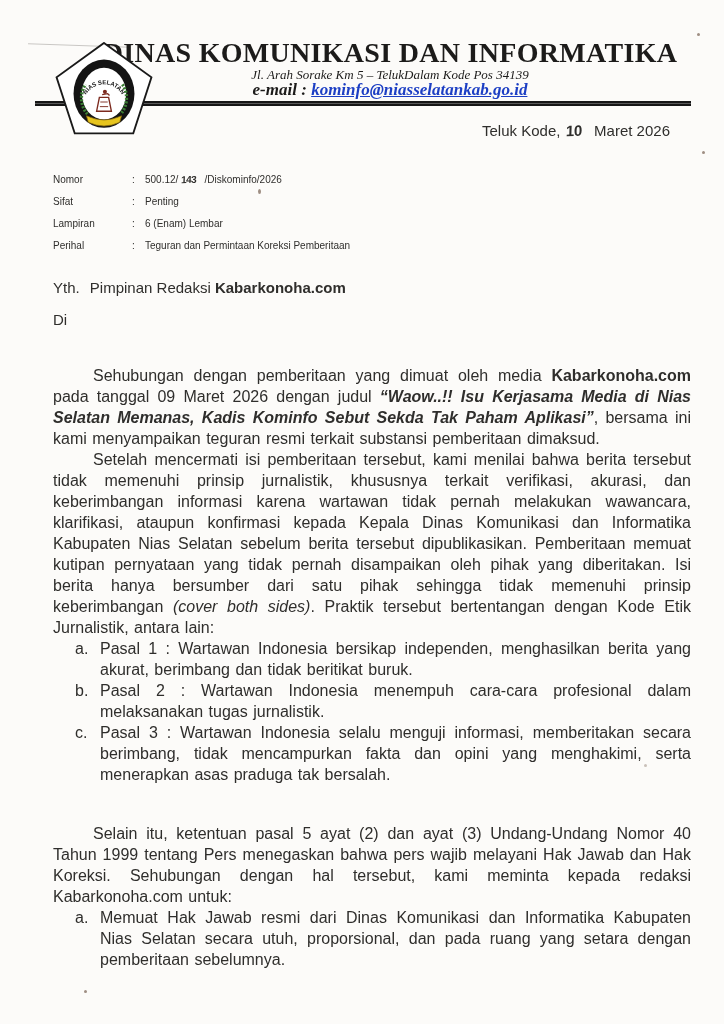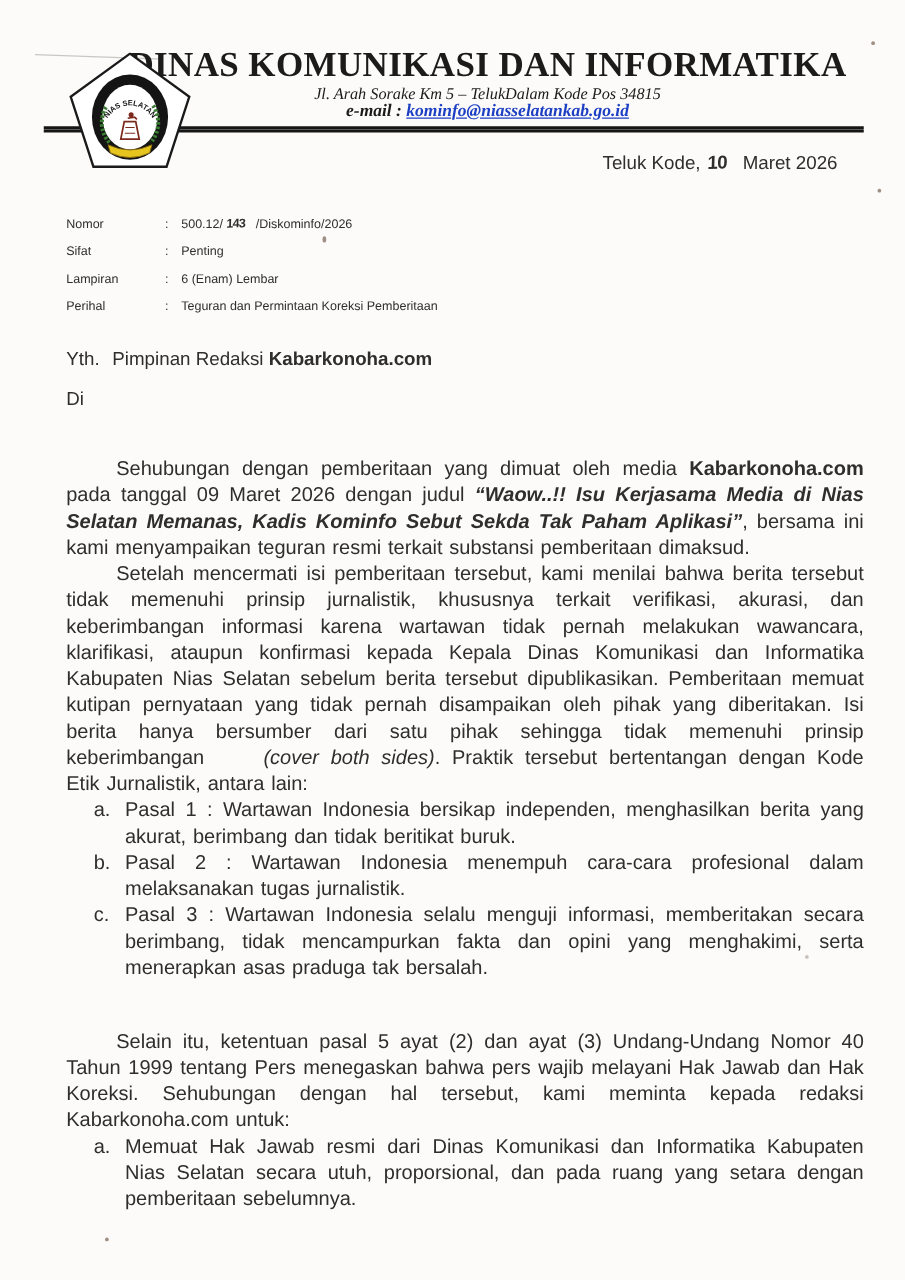--- a/index.html
+++ b/index.html
@@ -9,41 +9,41 @@
     font-family:"Liberation Sans", sans-serif;
   }
   
   .header{position:relative;padding-top:38px;}
   .logo{position:absolute;left:48px;top:42px;width:112px;height:96px;}
   .head-text{margin-left:96px;margin-right:40px;text-align:center;
     font-family:"Liberation Serif", serif;color:#1c1b1a;}
   .gov{font-size:25px;line-height:26px;letter-spacing:.5px;}
   .dept{font-size:28px;line-height:29px;font-weight:bold;letter-spacing:.3px;}
   .addr{font-style:italic;font-size:13px;line-height:15px;}
-  .email-line{font-style:italic;font-weight:bold;font-size:14px;line-height:15px;}
+  .email-line{font-style:italic;font-weight:bold;font-size:17px;line-height:15px;}
   .email-link{color:#1d3fc4;text-decoration:underline;cursor:pointer;}
   .rule{margin:4px 33px 0 35px;height:5px;
     background:linear-gradient(to bottom,#161616 0 2px,#5a5a5a 2px 3px,#161616 3px 5px);}
   
   .dateline{margin:14px 54px 0 0;text-align:right;font-size:15px;line-height:21px;}
   .hand{display:inline-block;font-weight:bold;transform:rotate(-2deg) skewX(-4deg);
     letter-spacing:-.5px;}
   .gap-sm{display:inline-block;width:6px;}
   .gap-md{display:inline-block;width:12px;}
   
   .meta{margin:28px 36px 0 53px;font-size:10px;line-height:22px;}
   .meta-row{display:flex;}
   .meta-label{width:79px;flex:none;}
   .meta-colon{width:13px;flex:none;}
   
   .recipient{margin:20px 36px 0 53px;font-size:15px;line-height:22px;}
   .recipient .di{margin-top:10px;}
   .recipient .tempat{padding-left:35px;}
   .b{font-weight:bold;}
-  .i{font-style:italic;margin-left:38px;}
+  .i{font-style:italic;}
   .bi{font-weight:bold;font-style:italic;}
   
   .body{margin:34px 33px 0 53px;font-size:16px;line-height:21px;
     text-align:justify;word-spacing:1px;}
   .para{margin:0;text-indent:40px;}
   .para.spaced{margin-top:38px;}
   .ltr{display:flex;padding-left:22px;}
   .ltr-marker{width:25px;flex:none;}
   .ltr-text{flex:1;text-align:justify;}
   
@@ -82,21 +82,21 @@
         <line x1="56" y1="65" x2="64" y2="65" stroke="#7c2a1e" stroke-width="1"></line>
         <line x1="55.5" y1="70" x2="64.5" y2="70" stroke="#7c2a1e" stroke-width="1"></line>
         <circle cx="61" cy="54" r="2.2" fill="#7c2a1e"></circle>
         <path d="M58,57 l6,-1 2,2" fill="none" stroke="#7c2a1e" stroke-width="1.4"></path>
       </g>
       <path d="M41,80 Q60,89 79,80 l-2,7 Q60,95 43,87 z" fill="#e7c51f" stroke="#8a6d10" stroke-width=".8"></path>
     </svg>
 
     <div class="head-text">
       <div class="dept">DINAS KOMUNIKASI DAN INFORMATIKA</div>
-      <div class="addr">Jl. Arah Sorake Km 5 – TelukDalam Kode Pos 34815</div>
+      <div class="addr">Jl. Arah Sorake Km 5 – TelukDalam Kode Pos 34139</div>
       <div class="email-line">
         <span>e-mail :</span>
         <span class="email-link">kominfo@niasselatankab.go.id</span>
       </div>
     </div>
   </div>
   <div class="rule"></div>
 
   <div class="dateline">
     <span>Teluk Kode,</span><span class="gap-sm"></span><span class="hand">10</span><span class="gap-md"></span><span>Maret 2026</span>

